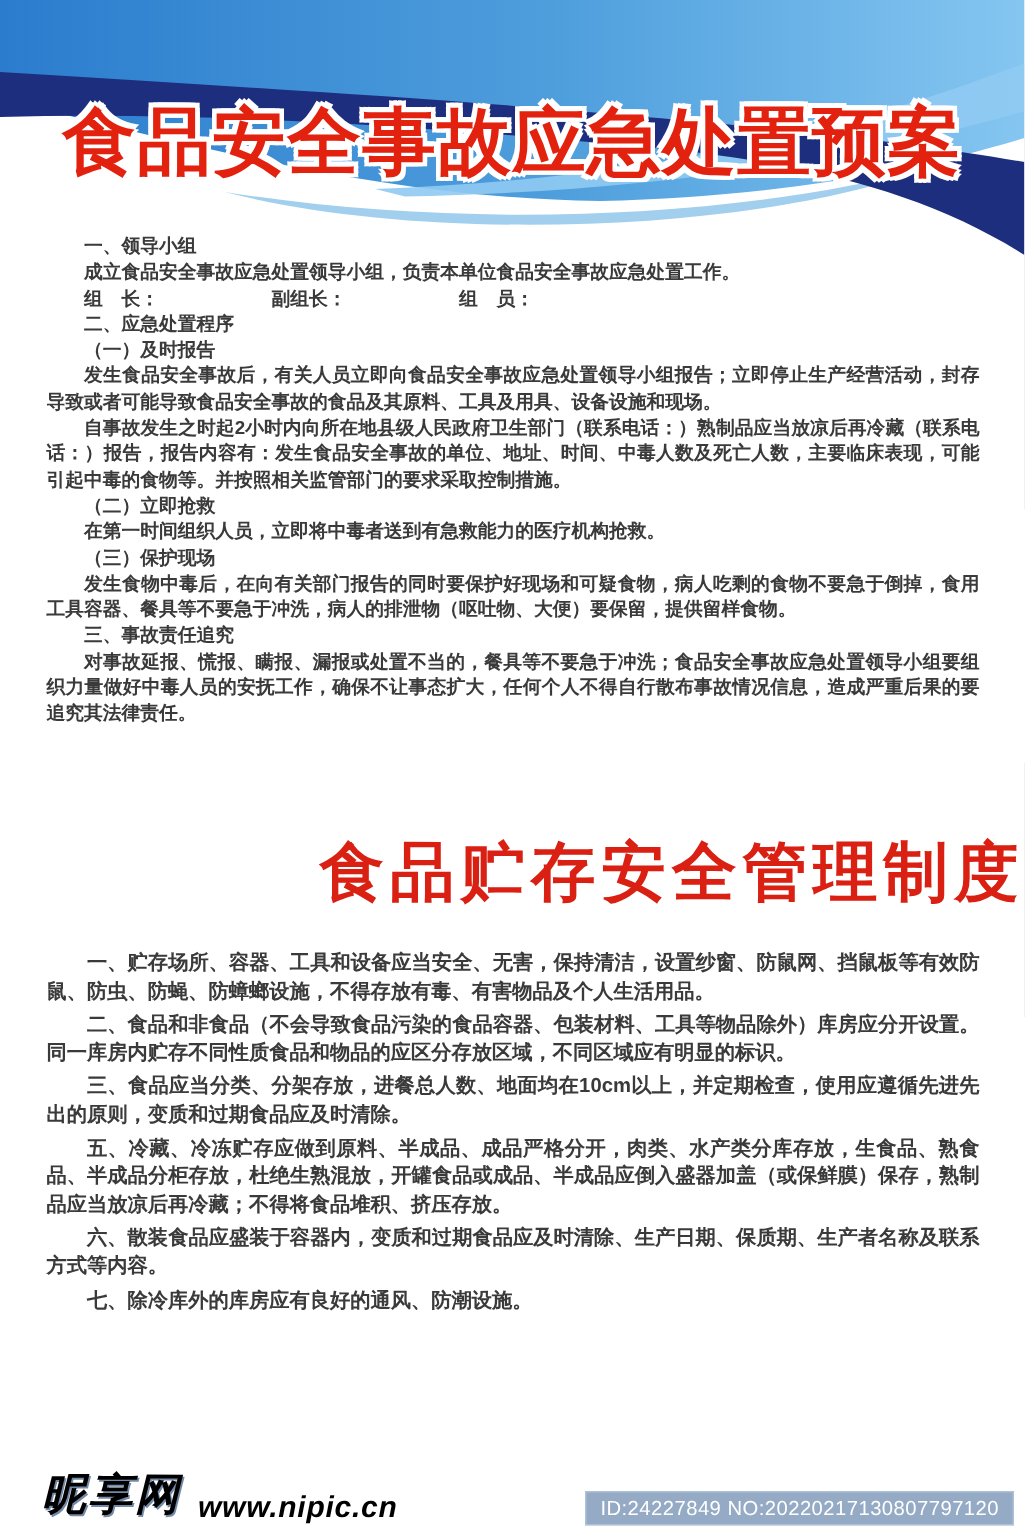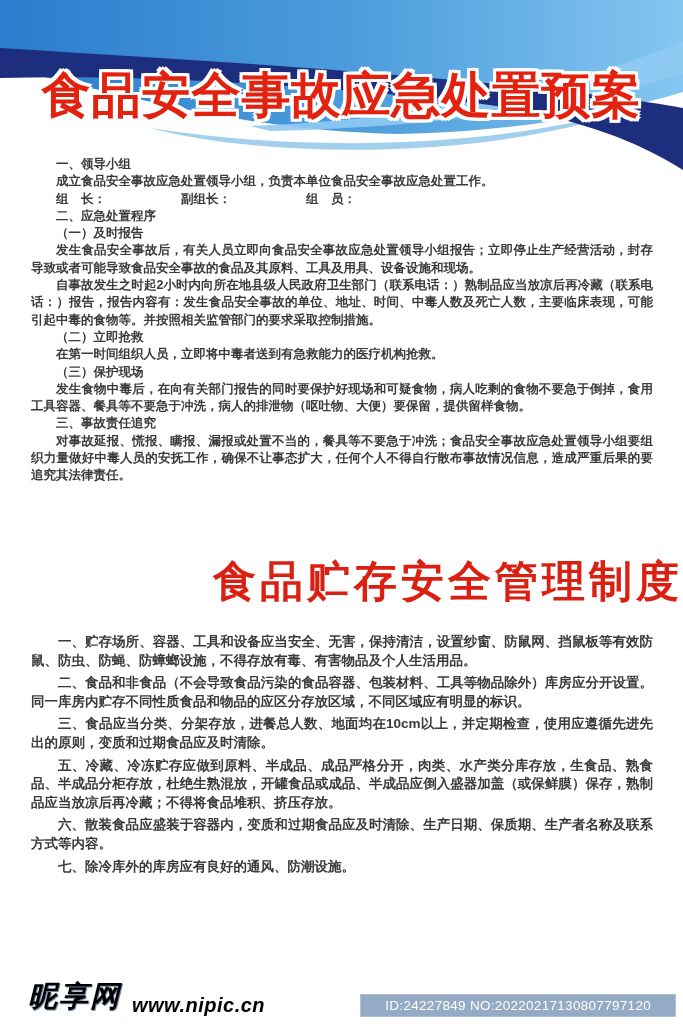--- a/index.html
+++ b/index.html
@@ -29,21 +29,21 @@
   .watermark{
     position:absolute;left:28px;bottom:7px;display:flex;align-items:flex-end;gap:11px;
     color:#000000;z-index:5;
   }
   .wm-logo{font-size:29px;font-weight:900;font-style:italic;letter-spacing:2px;
     text-shadow:1px 1px 0 rgba(20,60,110,.6);}
   .wm-url{font-size:20px;font-weight:700;font-style:italic;letter-spacing:.5px;}
   .id-badge{
     position:absolute;right:7px;bottom:7px;z-index:5;
     background:rgba(62,101,148,.55);border:1px solid rgba(200,225,245,.45);
-    color:#ffffff;font-size:13.5px;padding:3px 24px;letter-spacing:.3px;white-space:nowrap;
+    color:#ffffff;font-size:13.5px;padding:3px 9px;letter-spacing:.3px;white-space:nowrap;
   }
 </style>
 </head>
 <body>
 
 <div class="poster">
 
   <svg class="hdr-svg" width="683" height="175" viewBox="0 0 683 175">
     <defs>
       <linearGradient id="gBase" x1="0" y1="0" x2="1" y2="0">

